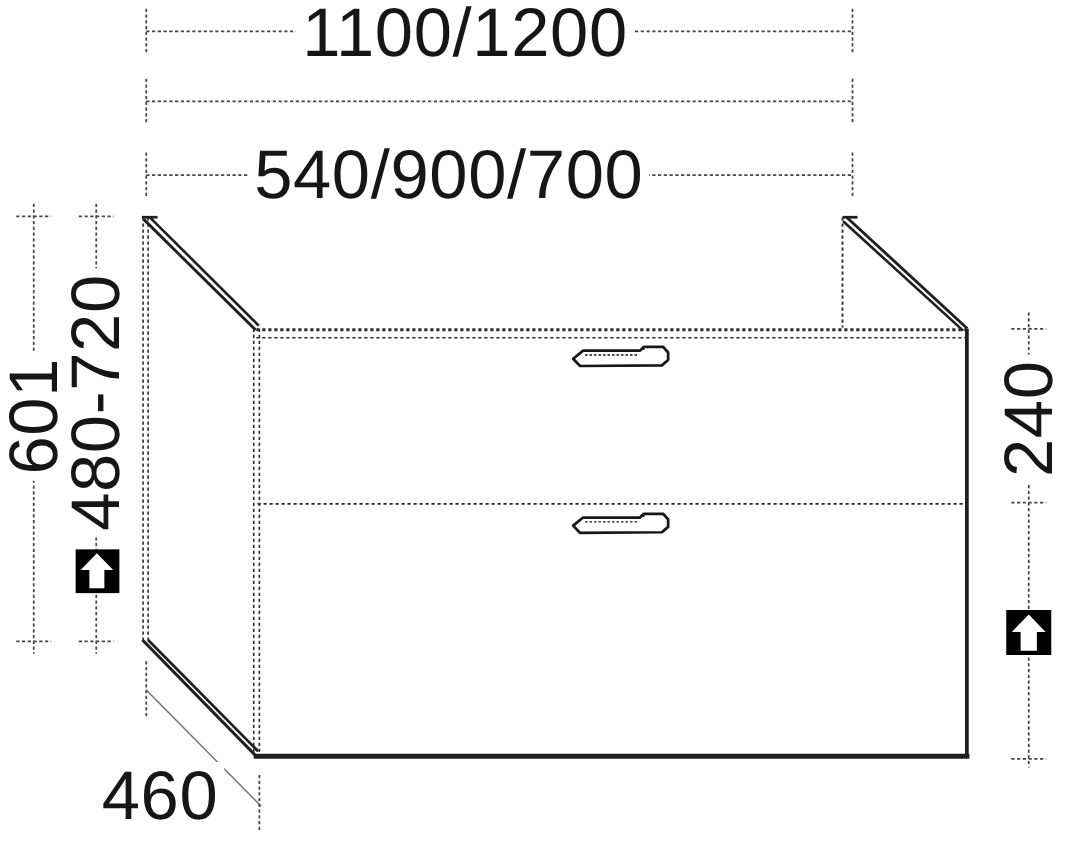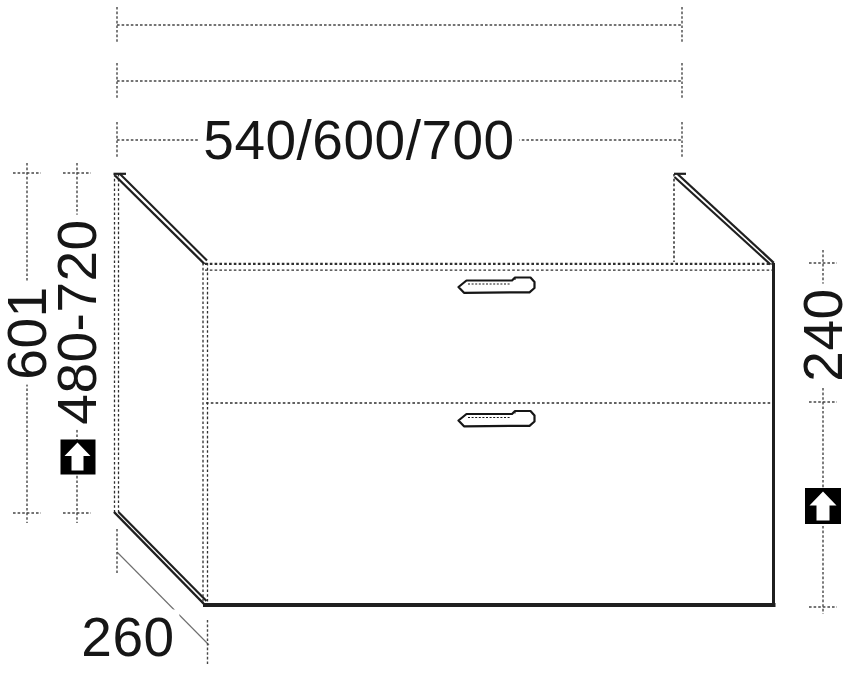--- a/index.html
+++ b/index.html
@@ -113,20 +113,21 @@
     <g>
       <rect x="60.5" y="439.5" width="35" height="35" fill="#000000"></rect>
       <polygon points="77.5,442.5 64.5,456 71.5,456 71.5,470.5 83.5,470.5 83.5,456 90.5,456" fill="#ffffff"></polygon>
     </g>
     <g>
       <rect x="805" y="488" width="36" height="36" fill="#000000"></rect>
       <polygon points="823,491.5 809.5,505.5 816.5,505.5 816.5,520.5 829.5,520.5 829.5,505.5 836.5,505.5" fill="#ffffff"></polygon>
     </g>
   </svg>
 
-  <div class="lbl" style="left:359px; top:140px;">540/600/700</div>
+  <div class="lbl" style="left:372px; top:26px;">1100/1200</div>
+  <div class="lbl" style="left:359px; top:140px;">540/900/700</div>
 
   <div class="lbl rot" style="left:27px;  top:333px;">601</div>
   <div class="lbl rot" style="left:77px;  top:322px;">480-720</div>
   <div class="lbl rot" style="left:823px; top:335px;">240</div>
 
-  <div class="lbl" style="left:128px; top:637px;">260</div>
+  <div class="lbl" style="left:128px; top:637px;">460</div>
 </div>
 
 </body></html>

